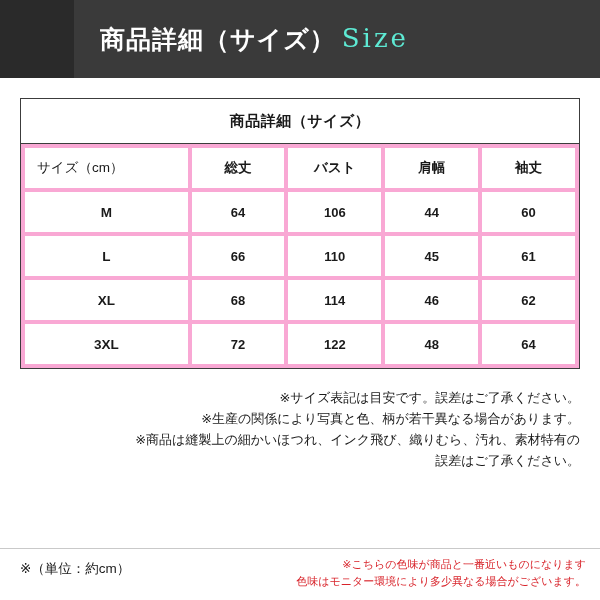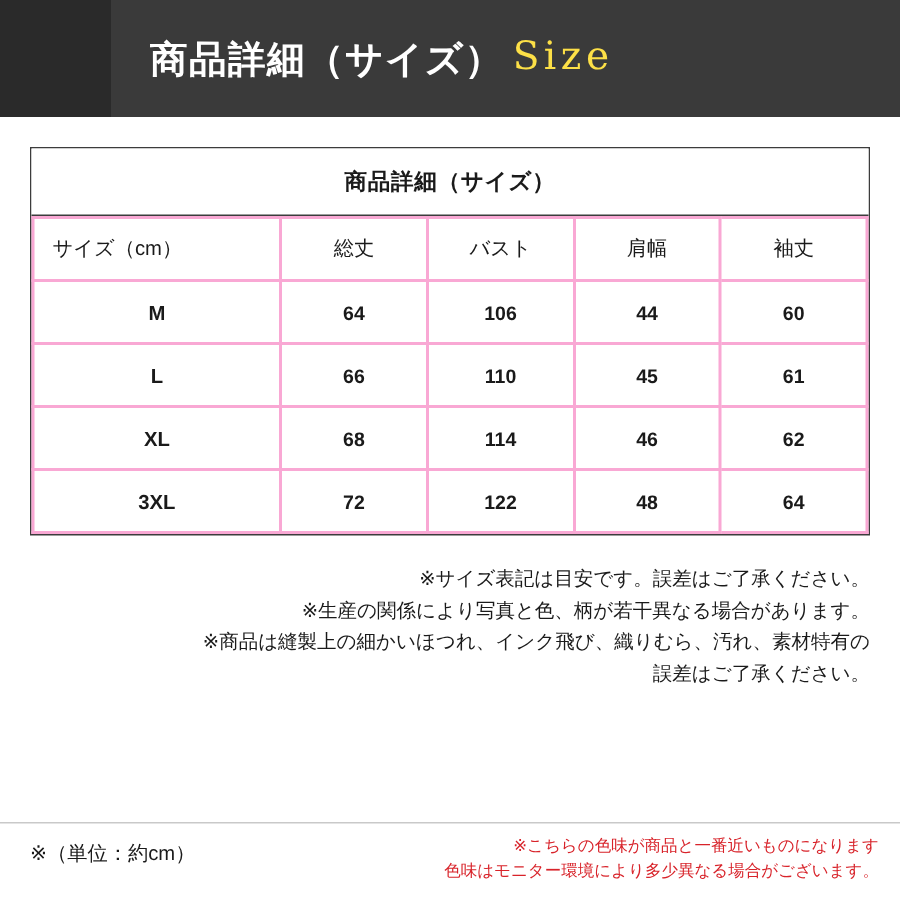--- a/index.html
+++ b/index.html
@@ -41,21 +41,21 @@
     background: #2a2a2a;
   }
   .header-title {
     color: #ffffff;
     font-size: 25px;
     font-weight: bold;
     letter-spacing: 1px;
     white-space: nowrap;
   }
   .header-sub {
-    color: #fde047;
+    color: #5eead4;
     font-size: 26px;
     font-family: "DejaVu Serif", "Liberation Serif", serif;
     letter-spacing: 3px;
     margin-left: 6px;
     padding-bottom: 2px;
   }
 
   
   .table-wrap {
     margin: 20px 20px 0 20px;
@@ -72,28 +72,28 @@
     font-size: 15px;
     font-weight: bold;
     padding: 13px 0 12px 0;
     color: #1a1a1a;
     letter-spacing: 0.5px;
     border-bottom: 1px solid #3c3c3c;
     background: #ffffff;
   }
   table.size-table th,
   table.size-table td {
-    border: 2px solid #f9a8d4;
+    border: 4px solid #f9a8d4;
     text-align: center;
     font-size: 13px;
     height: 38px;
     color: #1a1a1a;
   }
   table.size-table thead th {
-    font-weight: normal;
+    font-weight: bold;
     font-size: 13.5px;
   }
   table.size-table thead th:first-child {
     text-align: left;
     padding-left: 12px;
     font-weight: normal;
   }
   table.size-table tbody td:first-child {
     font-weight: bold;
     font-size: 13.5px;

